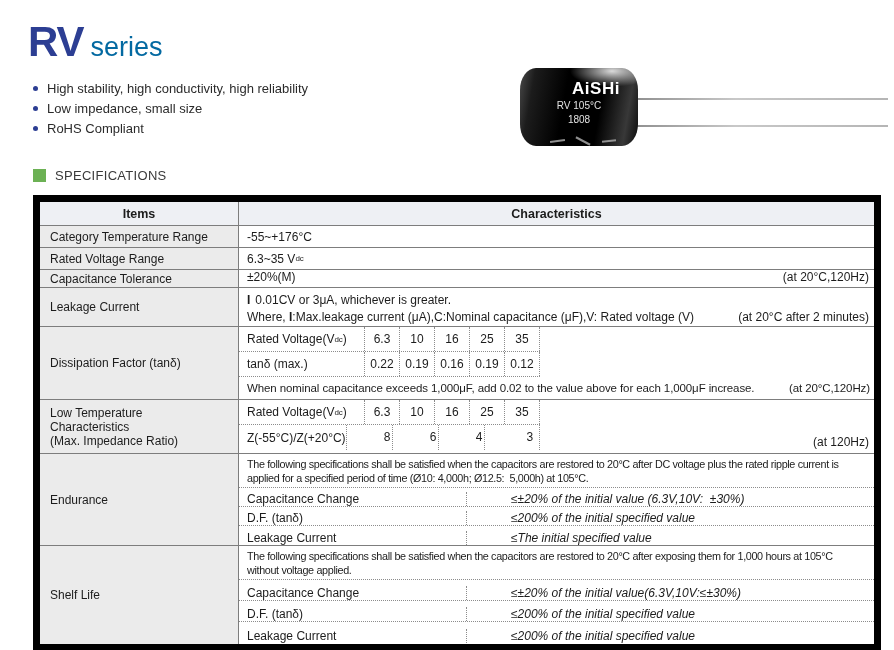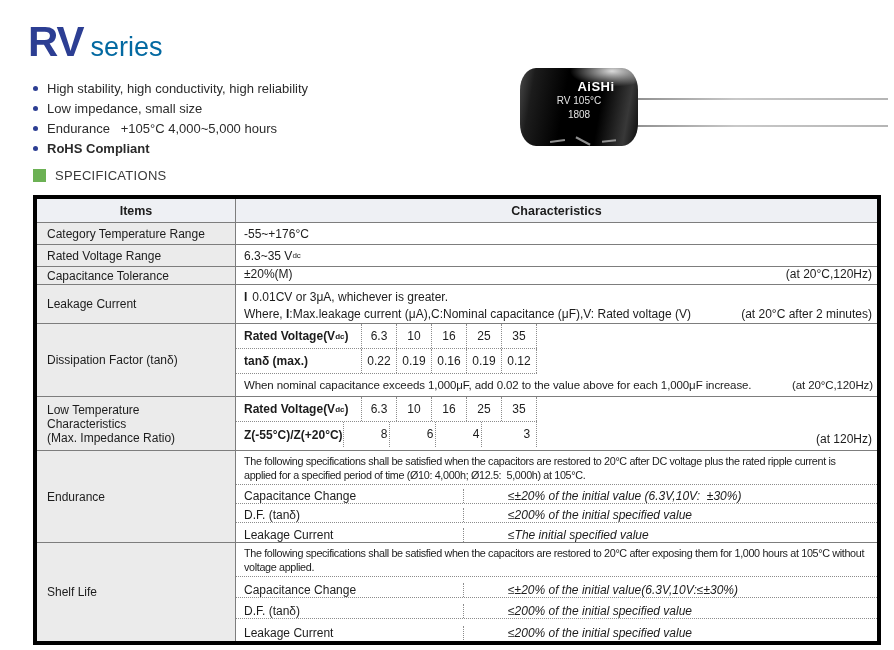--- a/index.html
+++ b/index.html
@@ -23,35 +23,35 @@
   .cap-figure { position:absolute; left:518px; top:66px; width:372px; height:84px; }
   .cap-lead { position:absolute; height:2px;
               background:linear-gradient(to right,#8f8f8f,#c8c8c8 40%,#b5b5b5); }
   .lead-top { left:116px; right:2px; top:32px; }
   .lead-bottom { left:116px; right:2px; top:59px; }
   .cap-body { position:absolute; left:2px; top:2px; width:118px; height:78px;
       border-radius:16px / 22px; overflow:hidden; text-align:center;
       background:
         radial-gradient(ellipse 70px 26px at 78% 4%, rgba(255,255,255,0.85), rgba(255,255,255,0) 60%),
         linear-gradient(100deg,#4a4a4a 0%,#1c1c1c 12%,#000 38%,#000 66%,#383838 88%,#0a0a0a 100%); }
-  .cap-brand { margin-top:11px; font-size:13px; font-weight:bold; color:#fff; letter-spacing:.5px;padding-left:34px; }
+  .cap-brand { margin-top:11px; font-size:17px; font-weight:bold; color:#fff; letter-spacing:.5px;padding-left:34px; }
   .cap-mark { font-size:10px; color:#e3e3e3; line-height:14px; }
   .crimp { position:absolute; bottom:4px; height:0; border-top:2px solid #a8a8a8; opacity:.85; }
   .crimp.c1 { left:30px; width:15px; transform:rotate(-8deg); }
   .crimp.c2 { left:55px; width:16px; transform:rotate(28deg); }
   .crimp.c3 { left:82px; width:14px; transform:rotate(-6deg); }
 
   
   .section-head { position:absolute; left:33px; top:168px; font-size:13px; color:#3a3a3a;
                   letter-spacing:.3px; display:flex; align-items:center; }
   .green-sq { display:inline-block; width:13px; height:13px; background:#6cb154; margin-right:9px; }
 
   
   .spec-table { position:absolute; left:33px; top:195px; width:848px;
-                border:4px solid #000000; font-size:12px; background:#fff; }
+                border:7px solid #000000; font-size:12px; background:#fff; }
   .trow { display:flex; border-top:1px solid #7d7d7d; }
   .trow:first-child { border-top:none; }
   .cl { width:199px; flex:none; background:#ebebeb; border-right:1px solid #7d7d7d;
         display:flex; align-items:center; padding-left:10px; }
   .cl.col { flex-direction:column; align-items:flex-start; justify-content:center; line-height:14px; }
   .cr { flex:1; position:relative; background:#fff; }
   .thead .cl, .thead .cr { background:#eef0f4; font-weight:bold; justify-content:center;
         padding-left:0; display:flex; align-items:center; font-size:12.5px; }
   .r23{height:23px}.r22{height:22px}.r18{height:18px}.r39{height:39px}
   .r73{height:73px}.r54{height:54px}.r92{height:92px}.r99{height:99px}
@@ -64,21 +64,21 @@
   .leak-line1 { height:19px; display:flex; align-items:flex-end; padding-left:8px; }
   .leak-line1 b { margin-right:5px; }
   .leak-line2 { height:20px; display:flex; align-items:center; justify-content:space-between;
                 padding-left:8px; padding-right:5px; white-space:nowrap; }
 
   
   .mini { width:301px; }
   .mini-row { display:flex; height:25px; border-bottom:1px dotted #8c8c8c; }
   .mini-row.nb { border-bottom:none;gap:36px; }
   .mini-label { width:126px; padding-left:8px; display:flex; align-items:center;
-                border-right:1px dotted #8c8c8c;font-weight:bold; }
+                border-right:1px dotted #8c8c8c; }
   .mini-val { width:35px; text-align:center; line-height:24px; border-right:1px dotted #8c8c8c; }
   .mini-val.wide { width:70px; }
   .diss-note { height:22px; display:flex; align-items:center; justify-content:space-between;
                padding-left:8px; padding-right:4px; white-space:nowrap;
                font-size:11.5px; letter-spacing:-0.1px; }
   .corner-cond { position:absolute; right:5px; bottom:4px; }
 
   
   .desc { height:34px; padding:3px 8px 0 8px; font-size:10.8px; letter-spacing:-0.35px;
           line-height:14px; border-bottom:1px dotted #8c8c8c; color:#1c1c1c; }
@@ -95,21 +95,20 @@
 
 <div class="page">
 
   <div class="title">
     <span class="title-code">RV</span><span class="title-word">series</span>
   </div>
 
   <ul class="features">
     <li class="feature"><span class="dot"></span><span>High stability, high conductivity, high reliability</span></li>
     <li class="feature"><span class="dot"></span><span>Low impedance, small size</span></li>
-    <li class="feature"><span class="dot"></span><span>Endurance&nbsp;&nbsp; +105°C 4,000~5,000 hours</span></li>
     <li class="feature"><span class="dot"></span><span>RoHS Compliant</span></li>
   </ul>
 
   <div class="cap-figure">
     <div class="cap-lead lead-top"></div>
     <div class="cap-lead lead-bottom"></div>
     <div class="cap-body">
       <div class="cap-brand">AiSHi</div>
       <div class="cap-mark">RV 105°C</div>
       <div class="cap-mark">1808</div>

